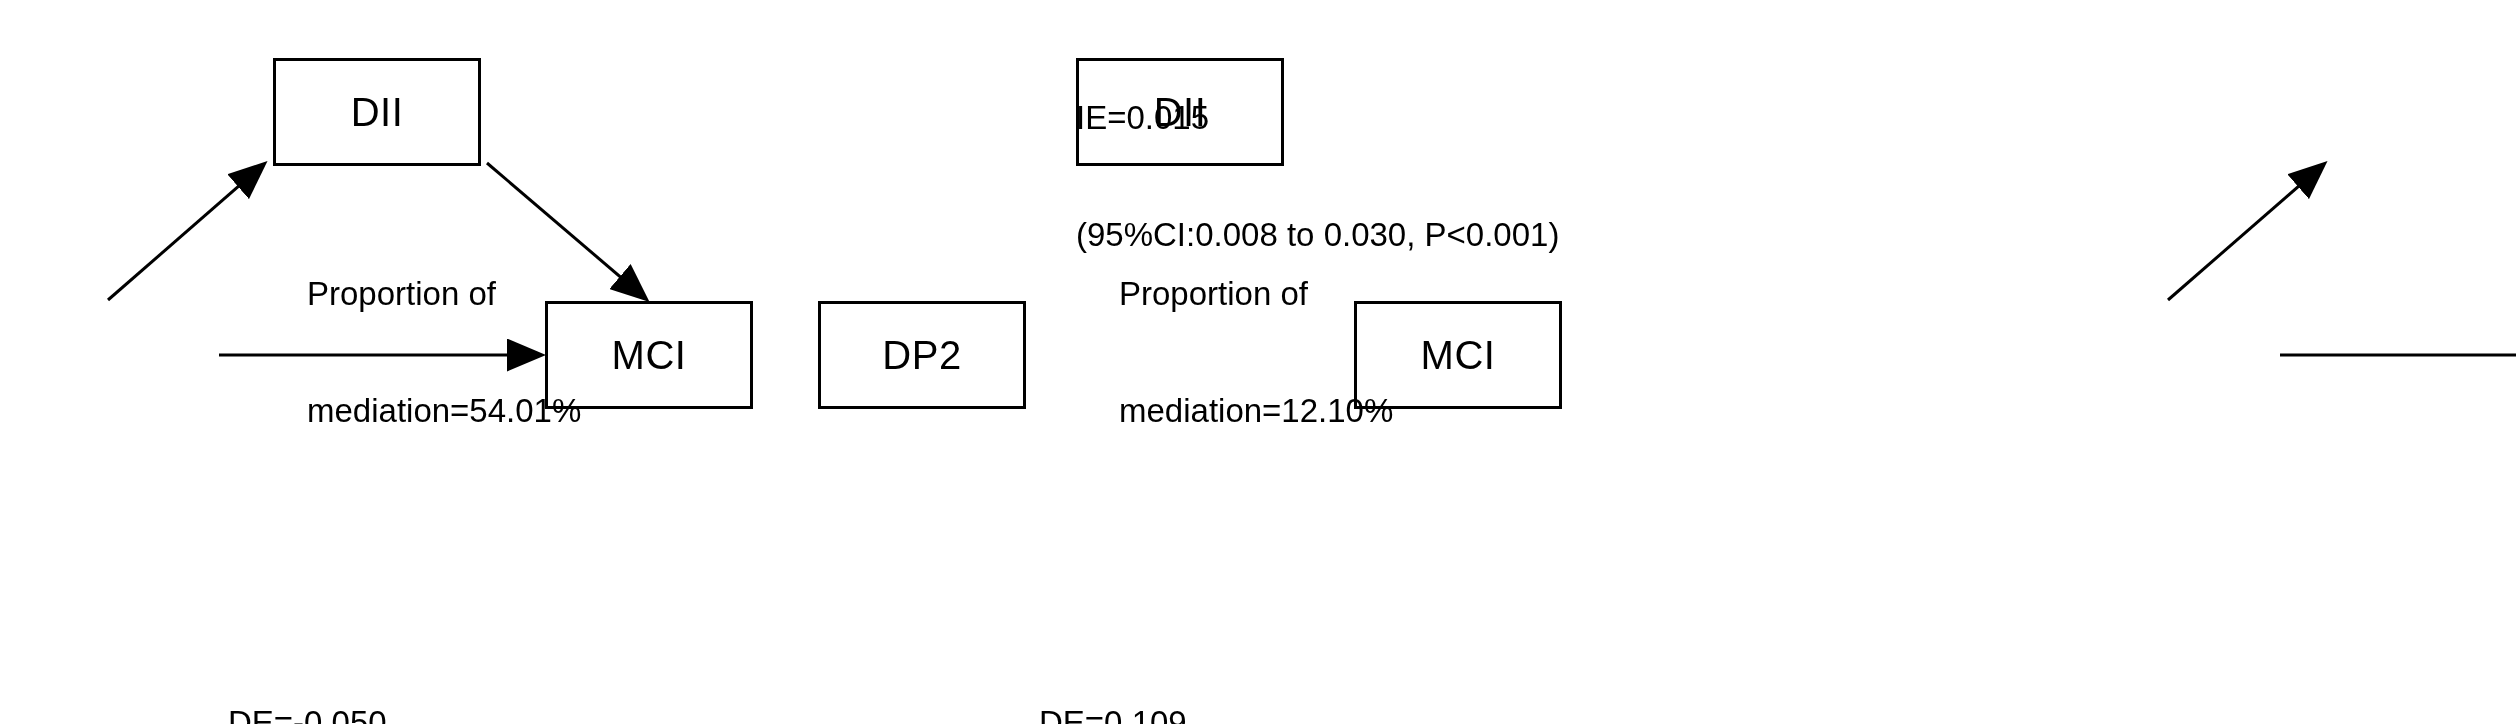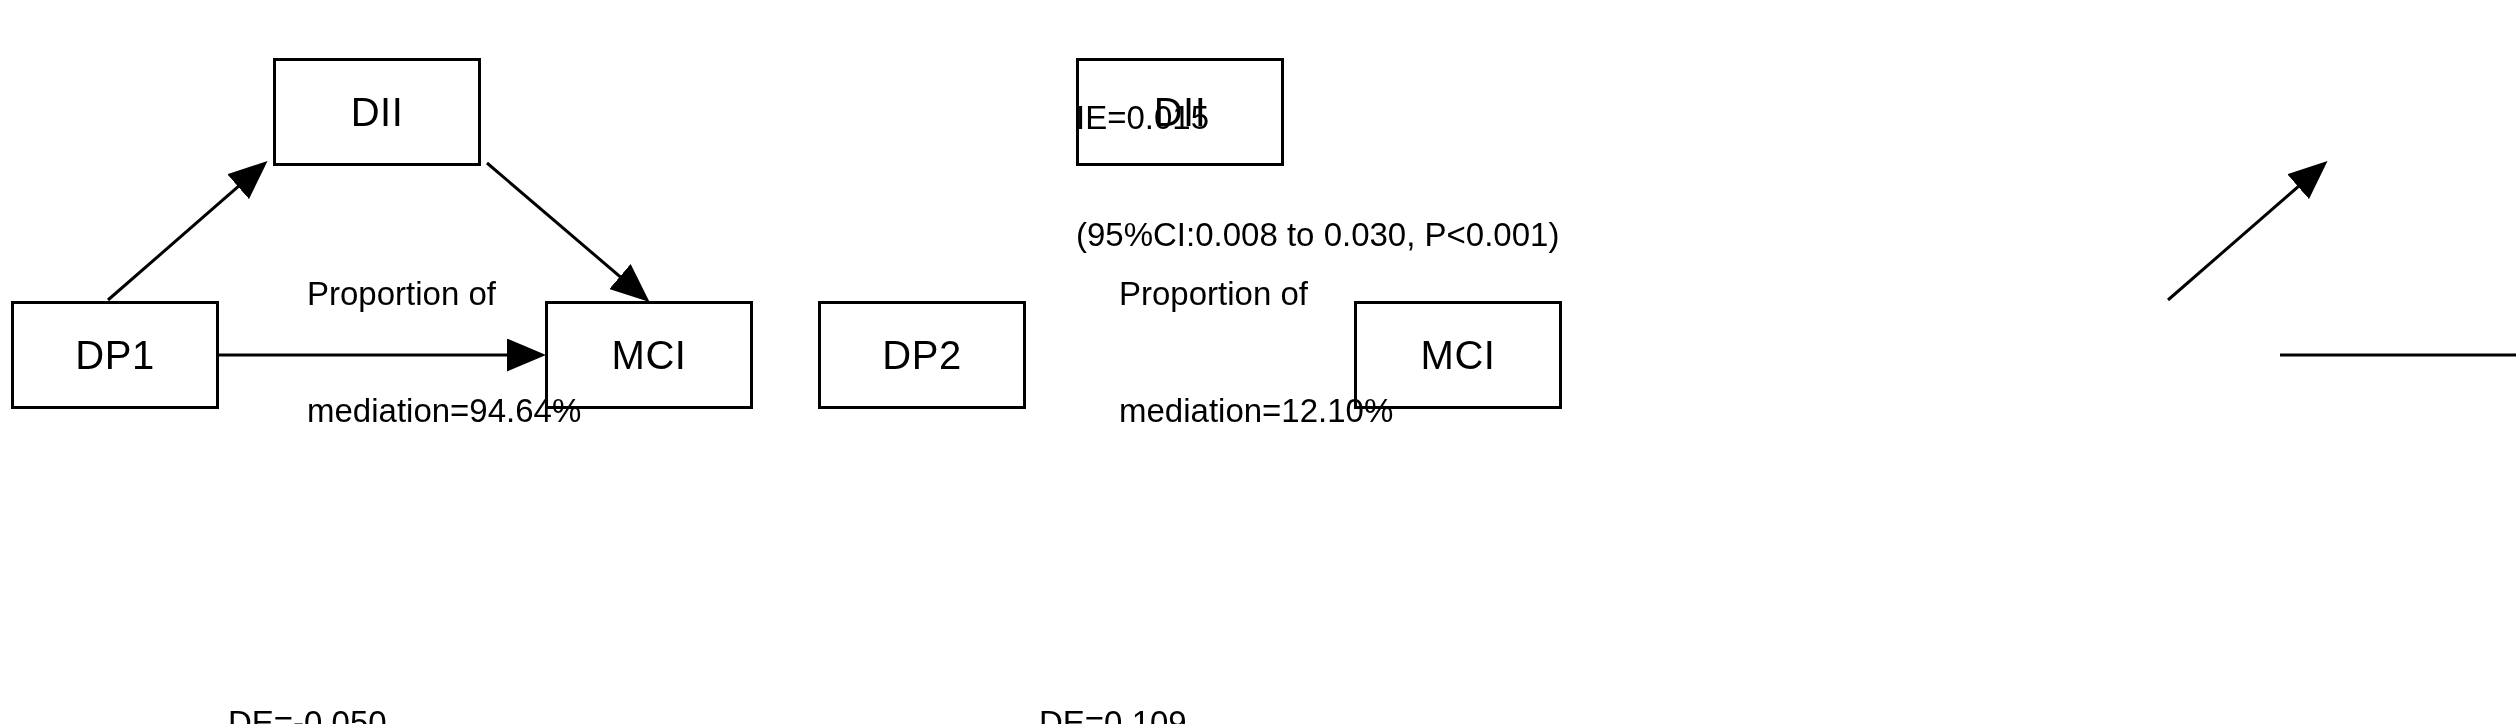--- a/index.html
+++ b/index.html
@@ -76,34 +76,31 @@
 
       <line x1="487" y1="163" x2="645" y2="298" stroke="#000000" stroke-width="3" marker-end="url(#arrowL)"></line>
 
       <line x1="219" y1="355" x2="540" y2="355" stroke="#000000" stroke-width="3" marker-end="url(#arrowL)"></line>
     </svg>
 
     <div class="node-box node-mediator" style="left:273px; top:58px;">
       <span>DII</span>
     </div>
 
-    <div class="node-box node-end" style="left:11px; top:301px;">
-      <span>DP1</span>
-    </div>
 
     <div class="node-box node-end" style="left:545px; top:301px;">
       <span>MCI</span>
     </div>
 
     <div class="txt" style="left:264px; top:2px;">
     </div>
 
     <div class="txt" style="left:307px; top:196px;">
       <span class="line">Proportion of</span>
-      <span class="line">mediation=94.64%</span>
+      <span class="line">mediation=54.01%</span>
     </div>
 
     <div class="txt" style="left:228px; top:625px;">
       <span class="line">DE=-0.050</span>
       
     </div>
   </div>
 
   <div class="panel" id="panel-right">
 

